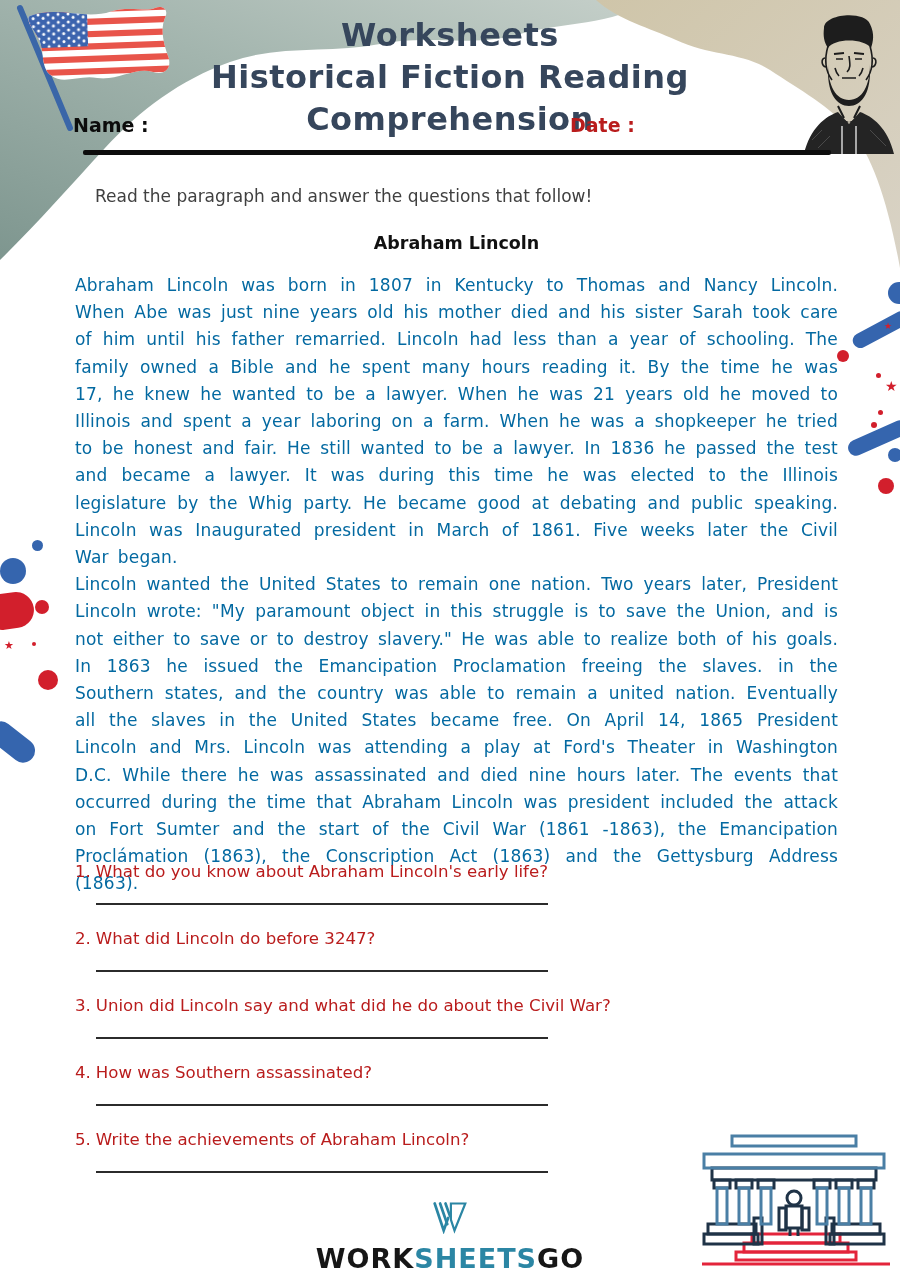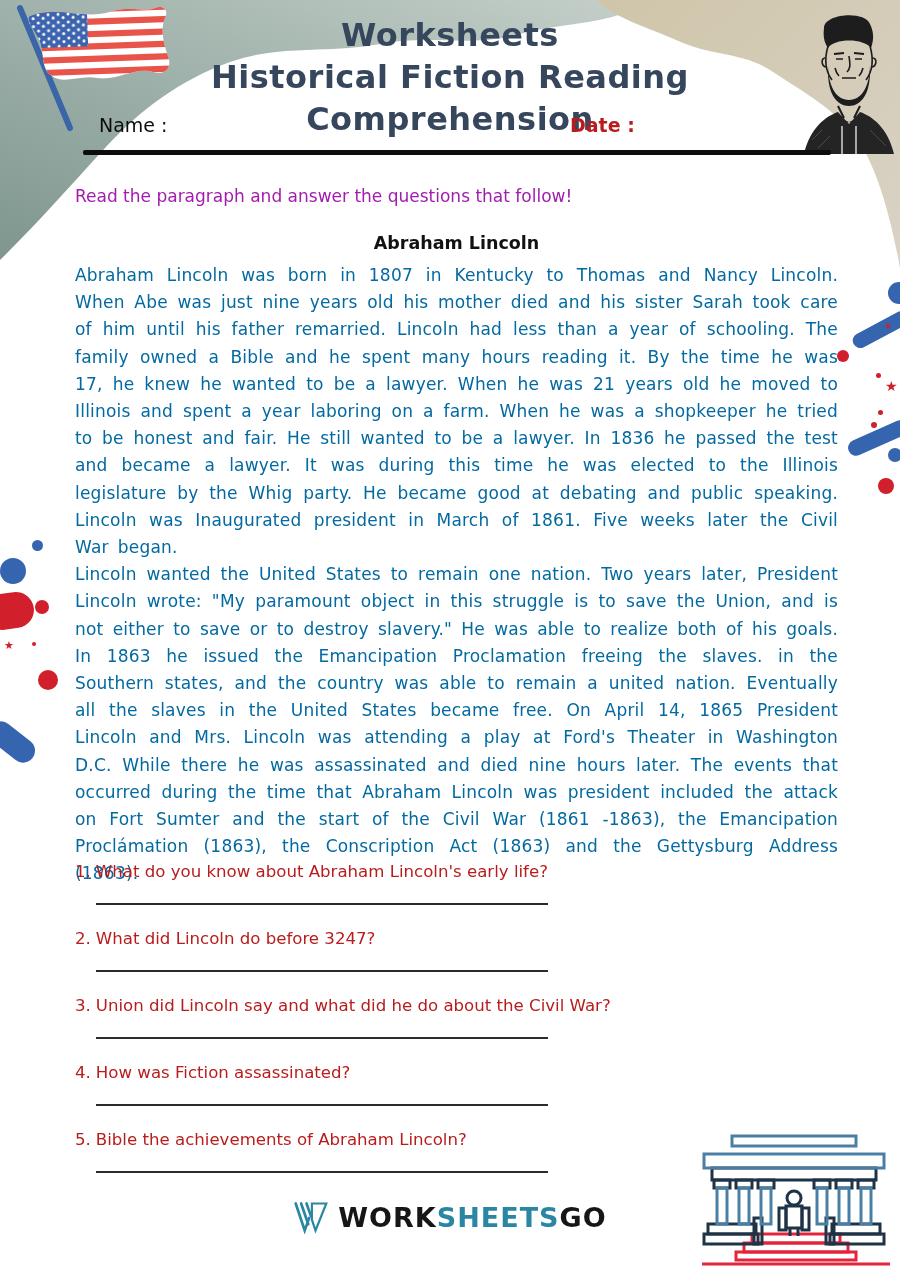--- a/index.html
+++ b/index.html
@@ -11,37 +11,37 @@
   }
   .header-waves { position:absolute; top:0; left:0; z-index:0; }
   .flag-wrap { position:absolute; left:6px; top:2px; z-index:2; }
   .portrait-wrap { position:absolute; left:792px; top:6px; z-index:2; }
   .title-block {
     position:absolute; left:115px; right:115px; top:14px; z-index:3;
     text-align:center; color:#36465c; font-weight:bold;
     font-size:32px; line-height:42px; letter-spacing:0.5px;
   }
   .meta-row { position:absolute; top:114px; left:0; width:100%; z-index:3; }
-  .name-label { position:absolute; left:99px; font-size:19px; font-weight:normal; color:#0c0c0c; }
+  .name-label { position:absolute; left:73px; font-size:19px; font-weight:bold; color:#0c0c0c; }
   .date-label { position:absolute; left:570px; font-size:19px; font-weight:bold; color:#b91c1c; }
   .rule { position:absolute; left:83px; top:150px; width:748px; height:5px; background:#0d0d0d; border-radius:2px; z-index:3; }
 
   .content { position:absolute; left:75px; width:763px; top:186px; z-index:3; }
-  .instruction { font-size:17px; color:#a21caf; }
-  .passage-title { text-align:center; font-weight:bold; font-size:17.5px; margin:27px 0 9px 0; }
+  .instruction { margin-left:20px; font-size:17px; color:#404040; }
+  .passage-title { text-align:center; font-weight:bold; font-size:17.5px; margin:27px 0 19px 0; }
   .passage p { font-size:17px; line-height:27.2px; text-align:justify; word-spacing:3.5px; letter-spacing:0.2px; color:#0369a1; }
 
   .questions { position:absolute; left:75px; top:860px; width:763px; z-index:3; font-size:16.6px; color:#b91c1c; }
   .q-row { margin-bottom:20px; line-height:23px; }
   .q-num { margin-right:5px; }
   .answer-line { width:452px; margin:0 0 22px 21px; border-bottom:2px solid #2b2b2b; height:2px; }
 
   .footer-logo {
     position:absolute; left:0; top:1200px; width:900px; z-index:3;
-    display:flex; justify-content:center; align-items:center; gap:9px;
+    display:flex; justify-content:center; align-items:center; gap:9px;flex-direction:column;
   }
   .logo-text { font-size:27px; font-weight:bold; letter-spacing:1px; color:#161616; }
   .logo-text .teal { color:#2b86a4; }
   .memorial-wrap { position:absolute; left:694px; top:1124px; z-index:2; }
 
   
   .splash { position:absolute; z-index:1; }
   .dot { border-radius:50%; }
   .blue { background:#3565ae; }
   .red { background:#d21f2c; }
@@ -157,25 +157,25 @@
     <div class="answer-line"></div>
     <div class="q-row">
       <span class="q-num">2.</span><span>What did Lincoln do before 3247?</span>
     </div>
     <div class="answer-line"></div>
     <div class="q-row">
       <span class="q-num">3.</span><span>Union did Lincoln say and what did he do about the Civil War?</span>
     </div>
     <div class="answer-line"></div>
     <div class="q-row">
-      <span class="q-num">4.</span><span>How was Fiction assassinated?</span>
-    </div>
-    <div class="answer-line"></div>
-    <div class="q-row">
-      <span class="q-num">5.</span><span>Bible the achievements of Abraham Lincoln?</span>
+      <span class="q-num">4.</span><span>How was Southern assassinated?</span>
+    </div>
+    <div class="answer-line"></div>
+    <div class="q-row">
+      <span class="q-num">5.</span><span>Write the achievements of Abraham Lincoln?</span>
     </div>
     <div class="answer-line"></div>
   </div>
 
   <div class="footer-logo">
     <svg width="36" height="34" viewBox="0 0 40 36">
       <g stroke="#2b86a4" stroke-width="3" fill="none" stroke-linecap="round">
         <path d="M3,3 L13,33 L18,19"></path>
         <path d="M9,3 L17,26"></path>
         <path d="M15,3 L20,17"></path>

